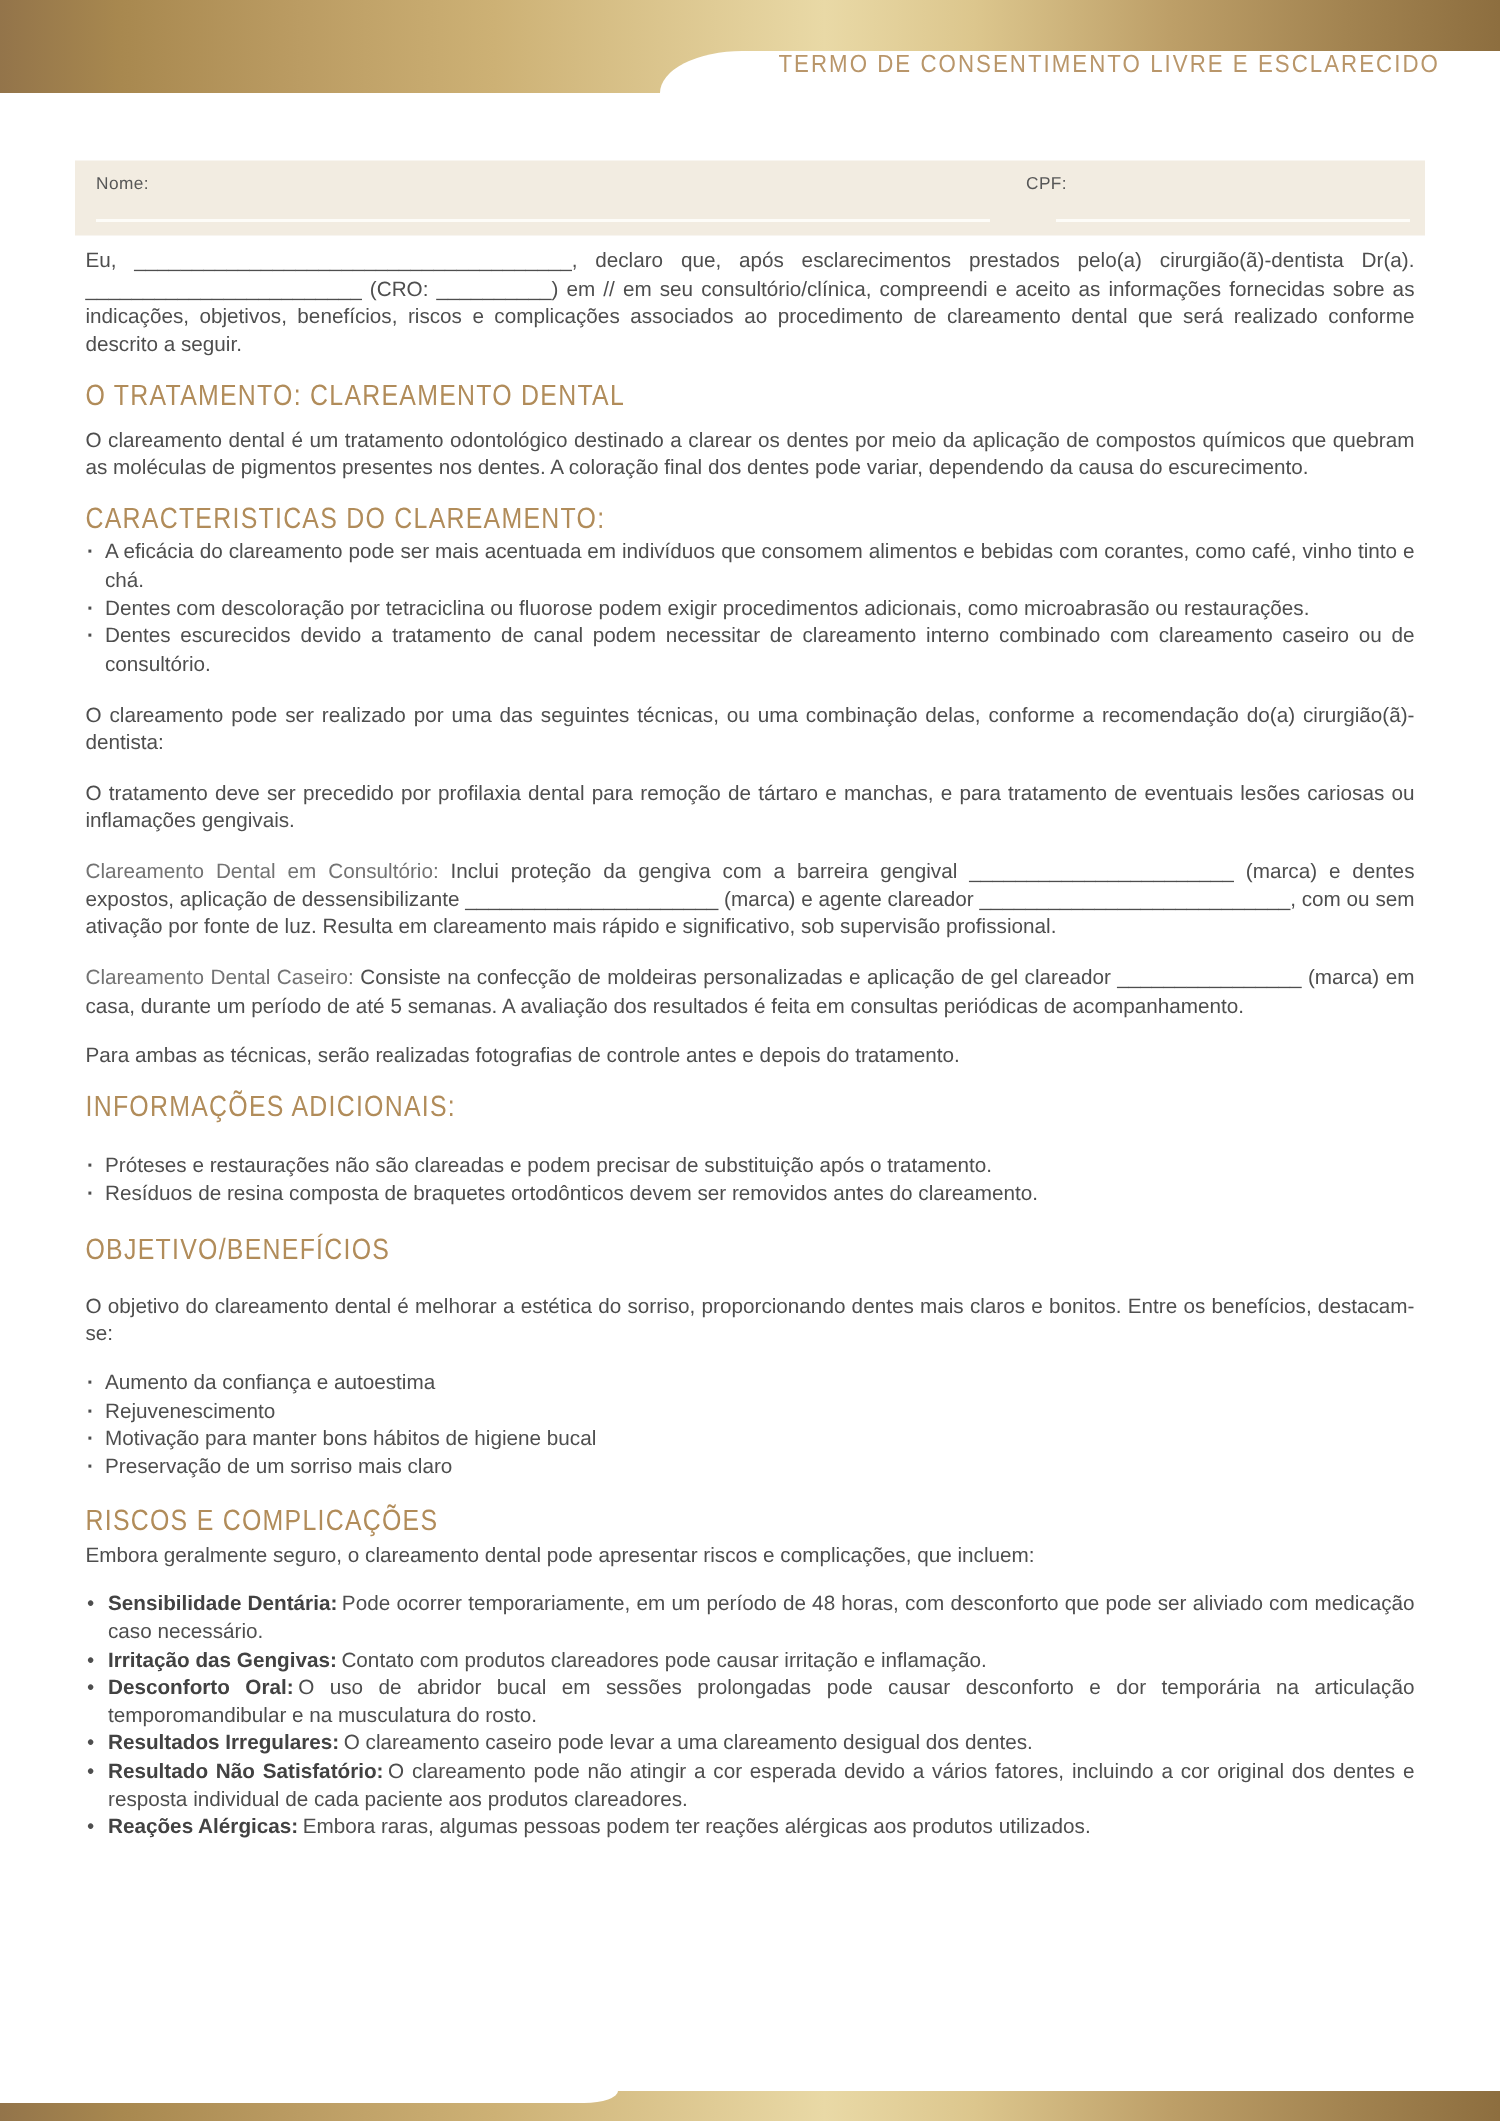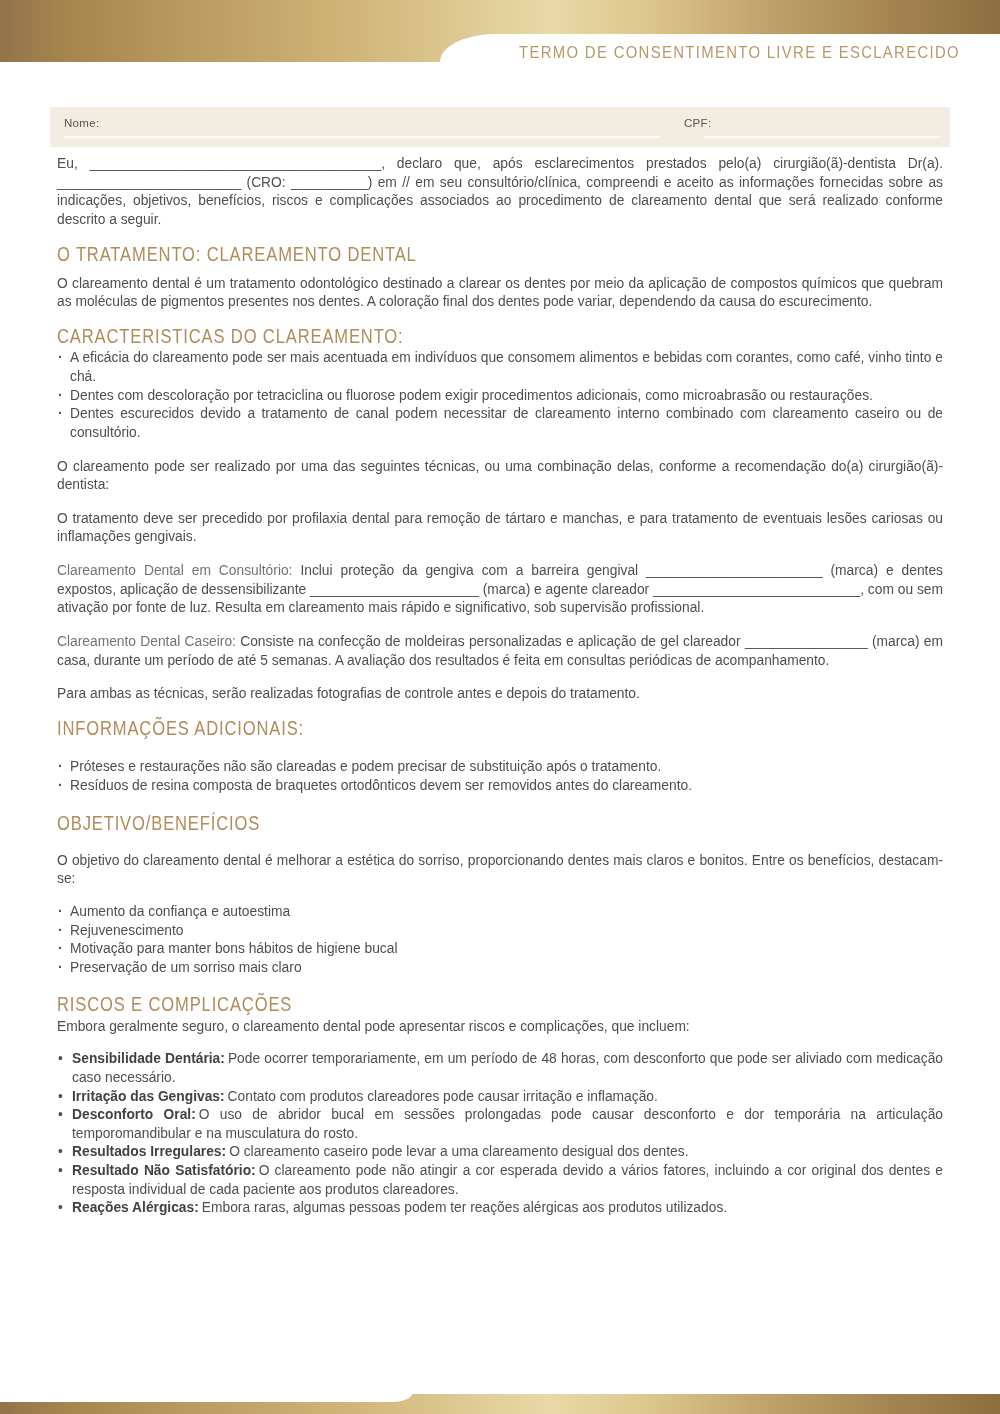--- a/index.html
+++ b/index.html
@@ -11,30 +11,30 @@
   }
   .gold-grad {
     background:linear-gradient(90deg,#93744a 0%,#a8884f 8%,#bb9c63 20%,
       #cdb175 33%,#e9d9a6 55%,#dcc68d 65%,#bd9f68 78%,#a28350 90%,#8d6e3f 100%);
   }
   
   .header-band { position:relative; height:62px; }
   .header-notch {
     position:absolute; right:0; bottom:0; left:440px; height:28px; background:#fff;
     border-top-left-radius:55px 28px;
-    display:flex; align-items:flex-end; justify-content:flex-end; padding-right:40px;
+    display:flex; align-items:flex-start; justify-content:flex-end; padding-right:40px;
   }
   .header-title {
     color:#b9966a; font-size:16.5px; letter-spacing:1.5px; white-space:nowrap;
     display:inline-block; transform:scaleX(0.9); transform-origin:right center;
     font-weight:400;
   }
   
   .fields-box {
-    position:relative; margin:45px 50px 0; height:40px; background:#f2ece1;
+    position:relative; margin:45px 50px 0; height:50px; background:#f2ece1;
   }
   .field-label { position:absolute; top:10px; font-size:11.5px; color:#575757; letter-spacing:0.3px; }
   .name-label { left:14px; }
   .cpf-label  { left:634px; }
   .field-line { position:absolute; bottom:9px; height:2px; background:#fdfcf8; }
   .name-line { left:14px; width:596px; }
   .cpf-line  { left:654px; width:236px; }
   
   .banner {
     margin:14px 50px 0; height:28px; line-height:28px; padding-left:11px;

